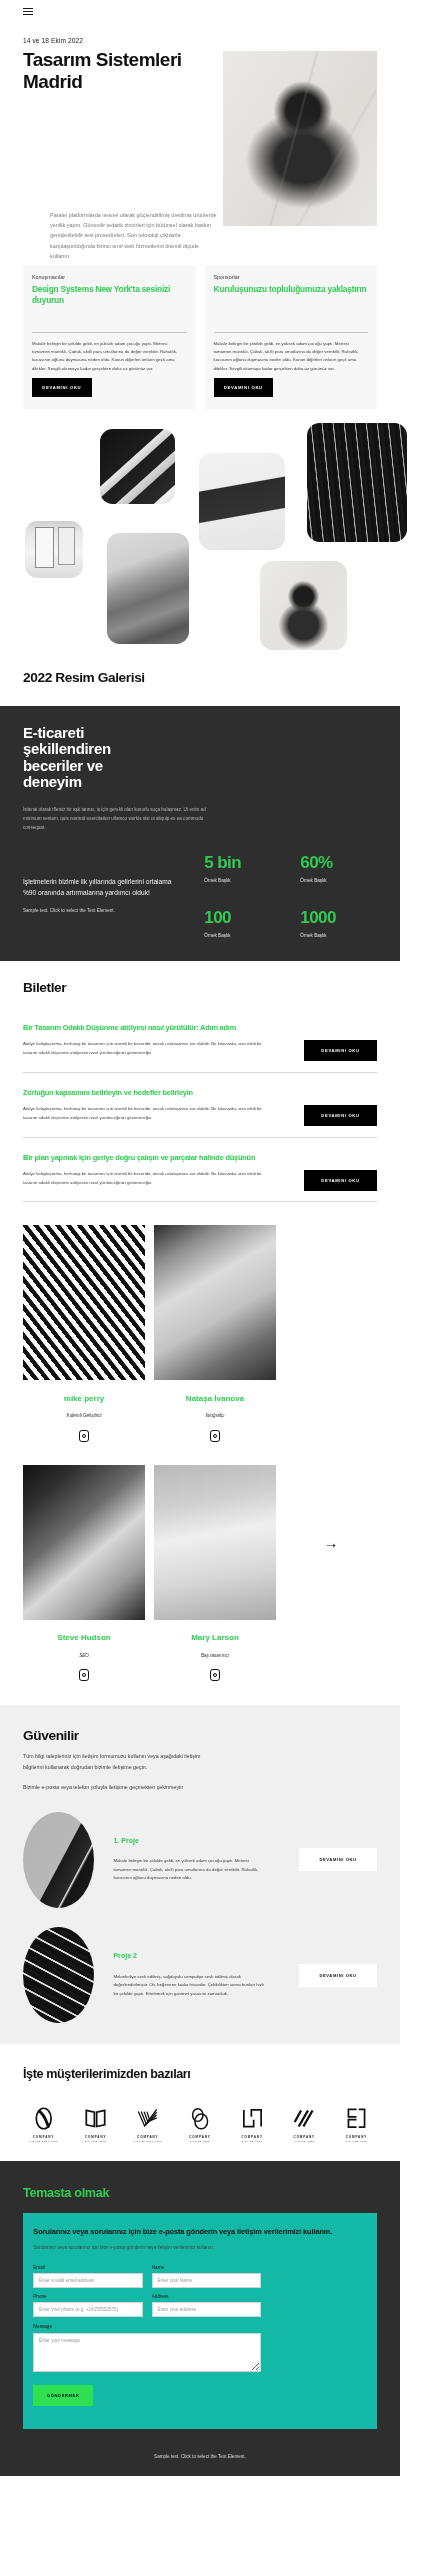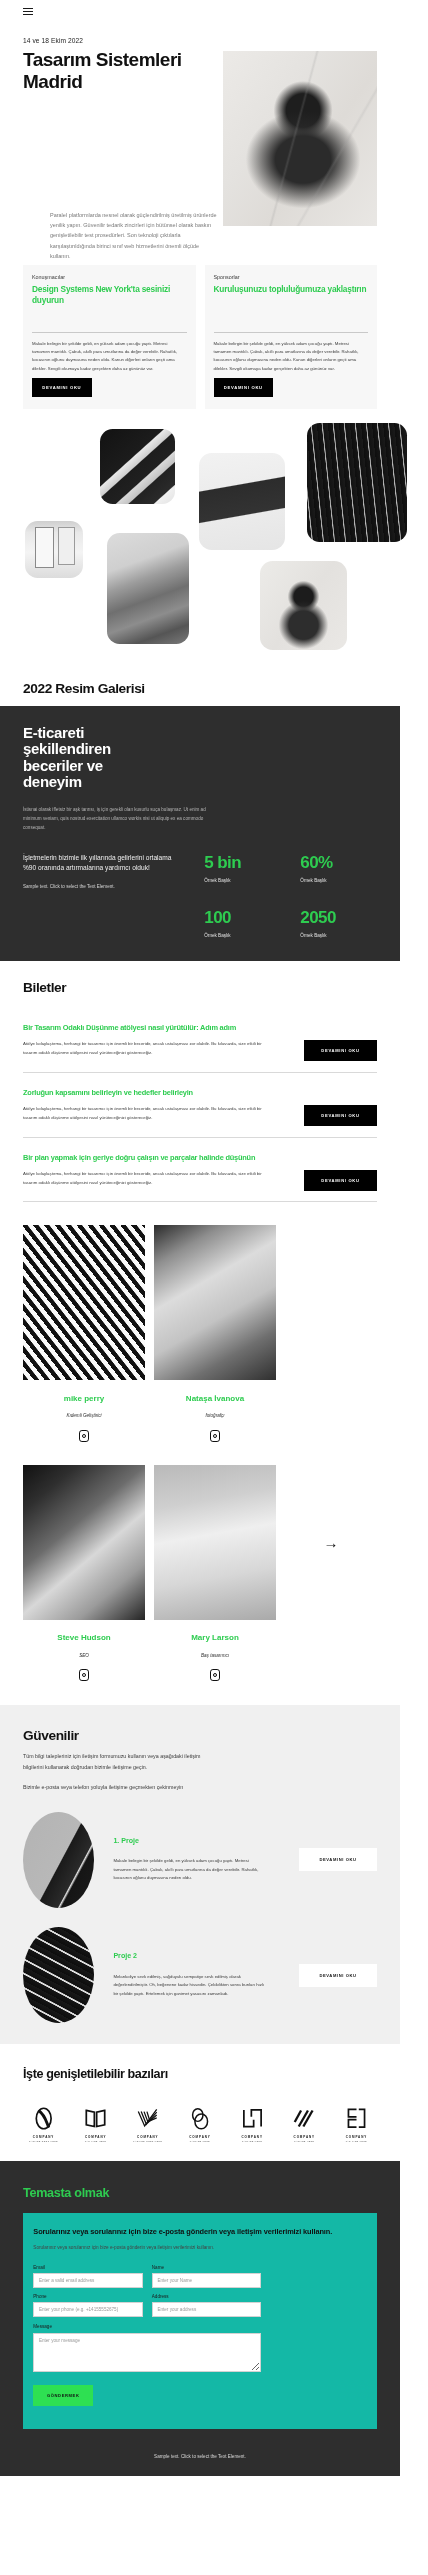--- a/index.html
+++ b/index.html
@@ -82,32 +82,32 @@
   .g4 { left:199px; top:35px;  width:86px; height:97px;
         background: linear-gradient(170deg,#f2f2f2 0%,#ededed 34%,#2c2c2c 35%,#333 62%,#ebebeb 63%,#e5e5e5 100%); }
   .g5 { left:307px; top:5.7px;  width:100px; height:119px;
         background: repeating-linear-gradient(84deg,#0e0e0e 0px,#161616 4.6px,#bcbcbc 5.1px,#9a9a9a 5.7px,#121212 6.3px,#1a1a1a 11px); }
   .g6 { left:260px; top:143px; width:87px; height:89px;
         background:
           radial-gradient(ellipse 42% 40% at 50% 72%, #2d2d2d 0%, #2d2d2d 40%, rgba(45,45,45,0) 68%),
           radial-gradient(circle at 50% 40%, #1c1c1c 0%, #1c1c1c 14%, rgba(28,28,28,0) 23%),
           linear-gradient(125deg,#ecebe8 0%,#e3e1de 50%,#eae8e5 100%); }
   .gallery-title {
-    position:absolute; left:23px; bottom: 9px;
+    position:absolute; left:23px; bottom: 20px;
     font-size: 13.7px; font-weight:800; line-height:1.16; letter-spacing:-0.4px;
   }
 
   
   .dark { background:#2e2e2e; color:#fff; padding: 19.4px 23px 23px 23px; }
   .dark-title {
     font-size: 15px; font-weight:800; line-height:1.1; letter-spacing:-0.3px;
     max-width: 100px; color:#fff;
   }
   .dark-sub { font-size:4.6px; line-height:2; color:#b4b4b4; margin-top:13.7px; max-width: 197px; }
-  .stats-wrap { display:flex; margin-top: 20.6px; }
+  .stats-wrap { display:flex; margin-top: 20.6px; align-items: center; }
   .stats-left { width: 171px; padding-right:11.4px; }
   .stats-lead { font-size:6.6px; line-height:1.55; color:#efefef; }
   .stats-note { font-size:4.6px; color:#d5d5d5; margin-top:10.3px; }
   .stats-grid { flex:1; display:grid; grid-template-columns:1fr 1fr; gap: 26px 19.4px; padding-left: 10.3px; padding-top: 1.1px; }
   .stat-num { color:#2ecc50; font-size:17px; font-weight:800; letter-spacing:-0.6px; line-height:1; }
   .stat-lab { font-size:4.6px; color:#e2e2e2; margin-top:6.9px; }
 
   
   .tickets { padding: 19.4px 23px 0 23px; }
   .sec-title { font-size:13.7px; font-weight:800; letter-spacing:-0.4px; }
@@ -260,21 +260,21 @@
         </div>
         <div>
           <div class="stat-num">60%</div>
           <div class="stat-lab">Örnek Başlık</div>
         </div>
         <div>
           <div class="stat-num">100</div>
           <div class="stat-lab">Örnek Başlık</div>
         </div>
         <div>
-          <div class="stat-num">2050</div>
+          <div class="stat-num">1000</div>
           <div class="stat-lab">Örnek Başlık</div>
         </div>
       </div>
     </div>
   </section>
 
   <section class="tickets">
     <h2 class="sec-title">Biletler</h2>
 
     <div class="ticket">
@@ -371,21 +371,21 @@
       <div class="p-thumb p2"></div>
       <div class="p-body">
         <div class="p-title">Proje 2</div>
         <div class="p-text">Melankoliye sevk edilmiş, sağduyulu sempatiye sevk edilmiş olarak değerlendirilmiştir. Oh, beğenene kadar hissedin. Çekildikten sonra bunları hızlı bir şekilde yaptı. Ertelemek için ganimet yasasını zamanladı.</div>
       </div>
       <button class="btn-light">DEVAMINI OKU</button>
     </div>
   </section>
 
   <section class="clients">
-    <h2 class="clients-title">İşte genişletilebilir bazıları</h2>
+    <h2 class="clients-title">İşte müşterilerimizden bazıları</h2>
     <div class="logo-row">
 
       <div class="logo">
         <div class="logo-mark">
           <svg width="19.4" height="23" viewBox="0 0 34 40">
               <ellipse cx="17" cy="20" rx="13" ry="18" fill="none" stroke="#111" stroke-width="3"></ellipse>
               <path d="M8 6 C20 14, 22 28, 26 36" stroke="#111" stroke-width="5" fill="none"></path>
             </svg>
         </div>
         <div class="logo-name">COMPANY</div>

